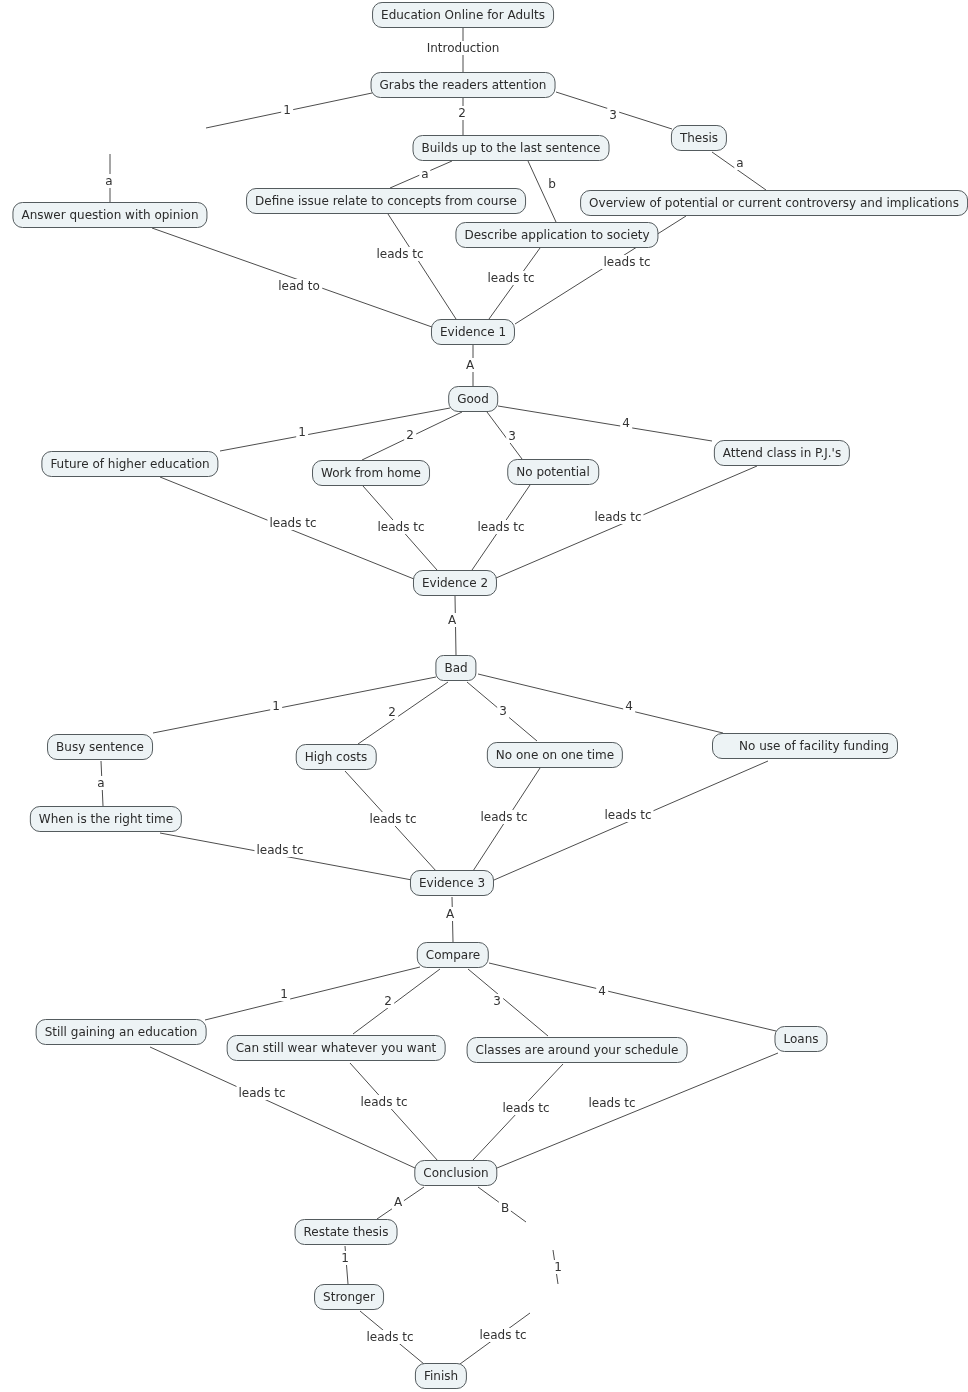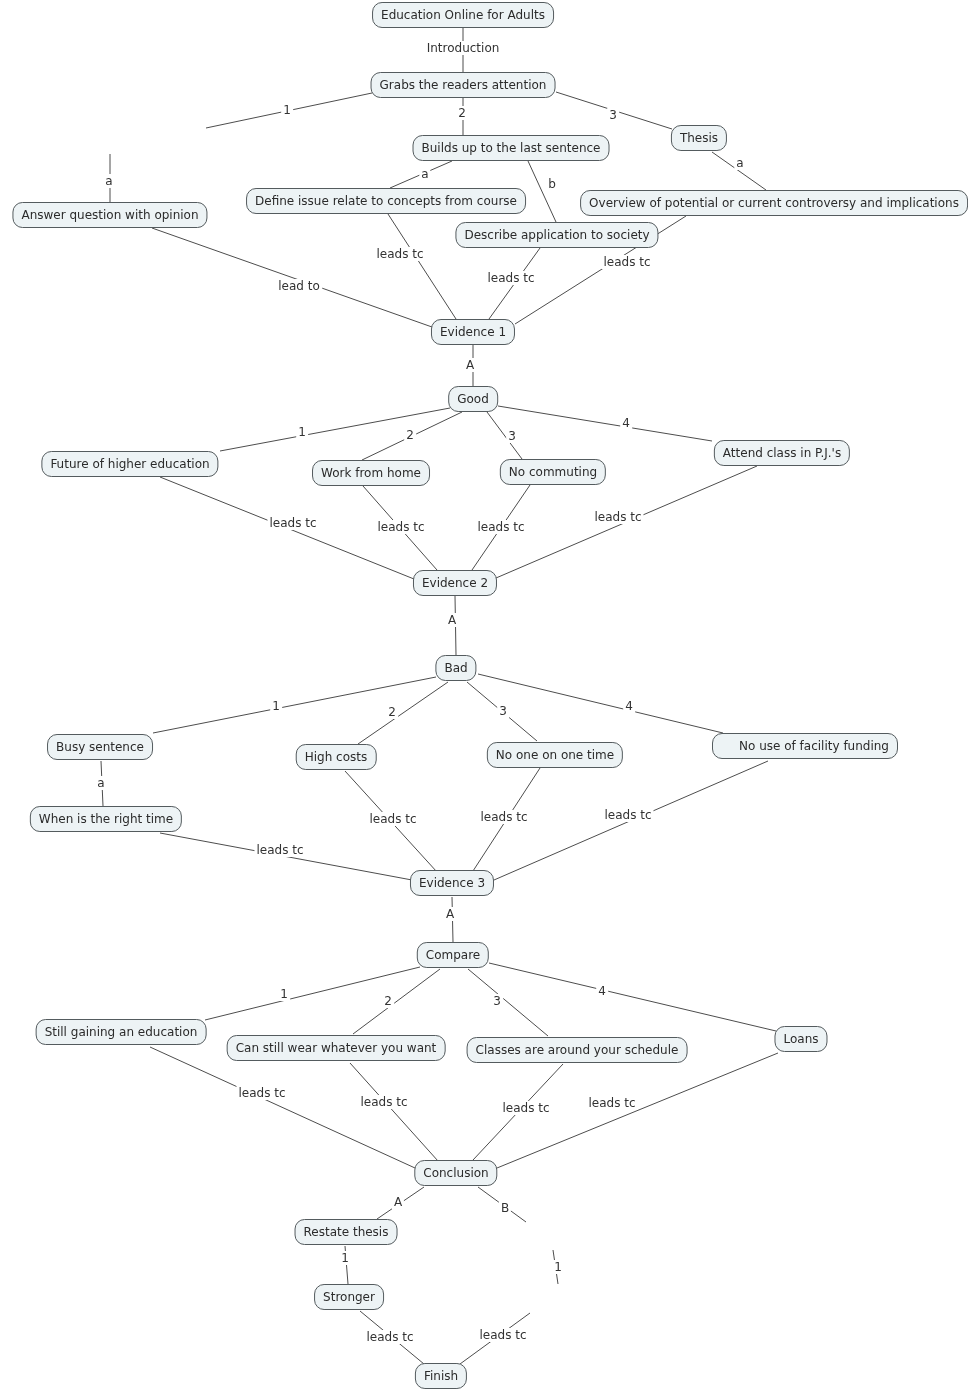--- a/index.html
+++ b/index.html
@@ -153,24 +153,24 @@
   <div class="node" style="left:110px; top:215px;">Answer question with opinion</div>
   <div class="node" style="left:464px; top:148px;margin-left:47px;">Builds up to the last sentence</div>
   <div class="node" style="left:386px; top:201px;">Define issue relate to concepts from course</div>
   <div class="node" style="left:557px; top:235px;">Describe application to society</div>
   <div class="node" style="left:699px; top:138px;">Thesis</div>
   <div class="node clip" style="left:774px; top:203px;">Overview of potential or current controversy and implications</div>
   <div class="node" style="left:473px; top:332px;">Evidence 1</div>
   <div class="node" style="left:473px; top:399px;">Good</div>
   <div class="node" style="left:130px; top:464px;">Future of higher education</div>
   <div class="node" style="left:361px; top:473px;margin-left:10px;">Work from home</div>
-  <div class="node" style="left:553px; top:472px;">No commuting</div>
+  <div class="node" style="left:553px; top:472px;">No potential</div>
   <div class="node" style="left:782px; top:453px;">Attend class in P.J.'s</div>
   <div class="node" style="left:455px; top:583px;">Evidence 2</div>
-  <div class="node" style="left:456px; top:668px;">Bad</div>
+  <div class="node" style="left:456px; top:668px;border-radius:8px;">Bad</div>
   <div class="node" style="left:100px; top:747px;">Busy sentence</div>
   <div class="node" style="left:106px; top:819px;">When is the right time</div>
   <div class="node" style="left:336px; top:757px;">High costs</div>
   <div class="node" style="left:555px; top:755px;">No one on one time</div>
   <div class="node" style="left:805px; top:746px;padding-left:26px;">No use of facility funding</div>
   <div class="node" style="left:452px; top:883px;">Evidence 3</div>
   <div class="node" style="left:453px; top:955px;">Compare</div>
   <div class="node" style="left:121px; top:1032px;">Still gaining an education</div>
   <div class="node" style="left:336px; top:1048px;">Can still wear whatever you want</div>
   <div class="node" style="left:577px; top:1050px;">Classes are around your schedule</div>

